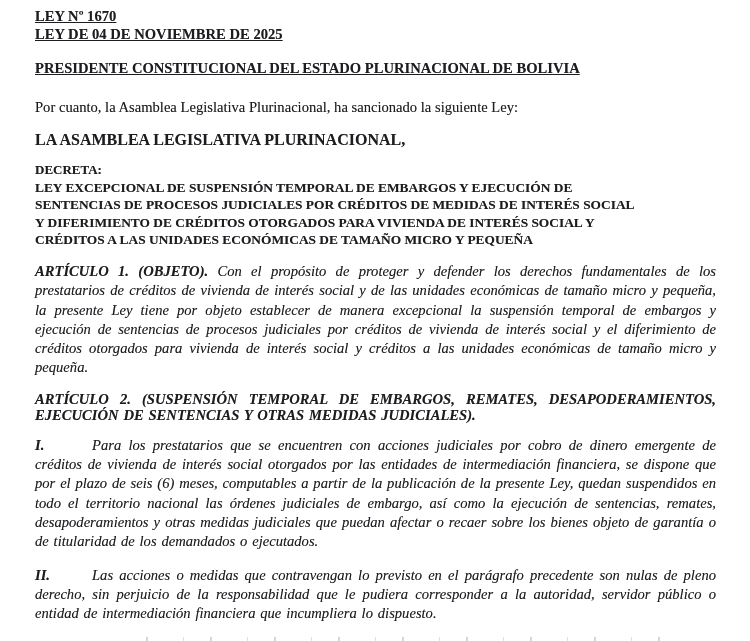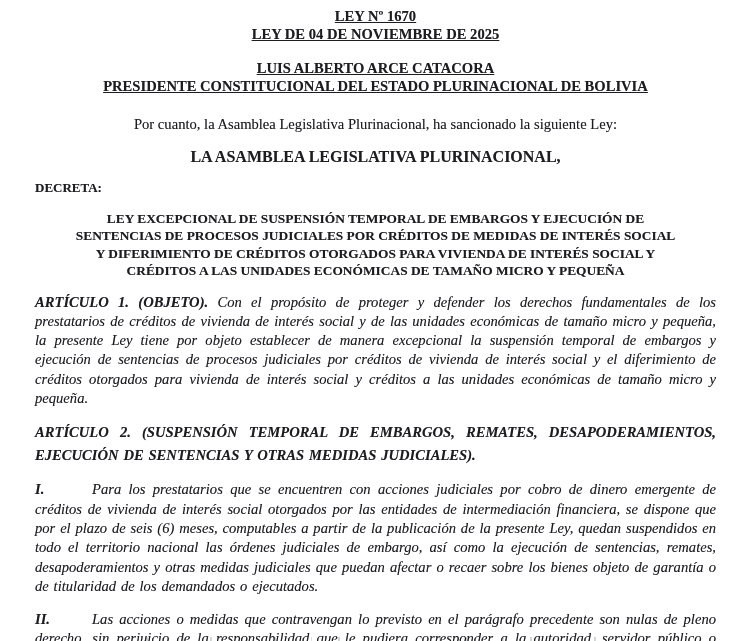--- a/index.html
+++ b/index.html
@@ -13,21 +13,21 @@
     height: 641px;
     box-sizing: border-box;
     padding: 8px 34px 0 35px;
     background: #ffffff;
     font-family: "Liberation Serif", "DejaVu Serif", serif;
     color: #1d1d20;
     overflow: hidden;
     
     text-shadow: 0 0 0.6px rgba(40, 40, 55, 0.45);
   }
-  .c { text-align: center; }
+  .c { }
   .b { font-weight: bold; }
   .u { text-decoration: underline; }
   .just { text-align: justify; }
   p { margin: 0; }
 
   .hdr-line {
     font-size: 14.6px;
     line-height: 17.6px;
   }
   .hdr-gap { height: 17px; }
@@ -41,34 +41,33 @@
     margin-top: 14px;
     font-size: 16px;
     line-height: 17.6px;
   }
   .decree {
     margin-top: 13px;
     font-size: 13px;
     line-height: 17.6px;
   }
   .title-block {
-    margin-top: 13px;
     font-size: 13.4px;
     line-height: 17.5px;
   }
   .body-par {
     margin-top: 13px;
     font-size: 14.6px;
     line-height: 19.3px;
     word-spacing: 1.2px;
     font-style: italic;
   }
   .art2-heading {
     font-size: 14.6px;
-    line-height: 23px;
+    line-height: 16px;
   }
   .roman-par { }
   .roman-par-2 { margin-top: 14px; }
   .plabel {
     display: inline-block;
     width: 57px;
     font-weight: bold;
   }
   
   .cutoff {
@@ -89,21 +88,20 @@
 </style>
 </head>
 <body>
 
 <div class="page">
 
   <header>
     <div class="hdr-line c b u">LEY Nº 1670</div>
     <div class="hdr-line c b u">LEY DE 04 DE NOVIEMBRE DE 2025</div>
     <div class="hdr-gap"></div>
-    <div class="hdr-line c b u">LUIS ALBERTO ARCE CATACORA</div>
     <div class="hdr-line c b u">PRESIDENTE CONSTITUCIONAL DEL ESTADO PLURINACIONAL DE BOLIVIA</div>
   </header>
 
   <p class="preamble c">Por cuanto, la Asamblea Legislativa Plurinacional, ha sancionado la siguiente Ley:</p>
 
   <p class="assembly c b">LA ASAMBLEA LEGISLATIVA PLURINACIONAL,</p>
 
   <p class="decree b">DECRETA:</p>
 
   <div class="title-block c b">

